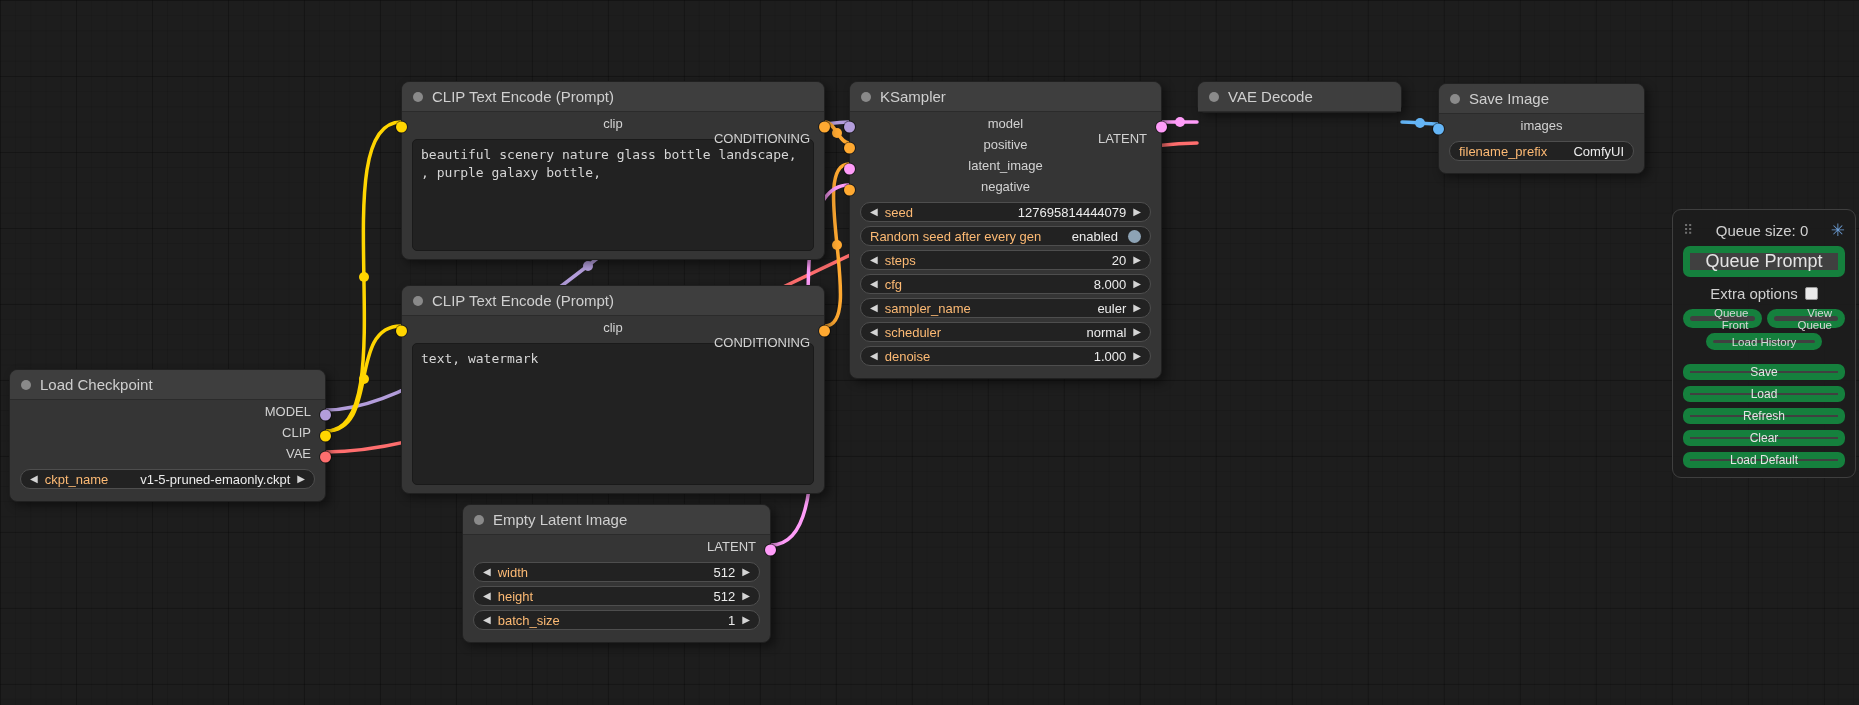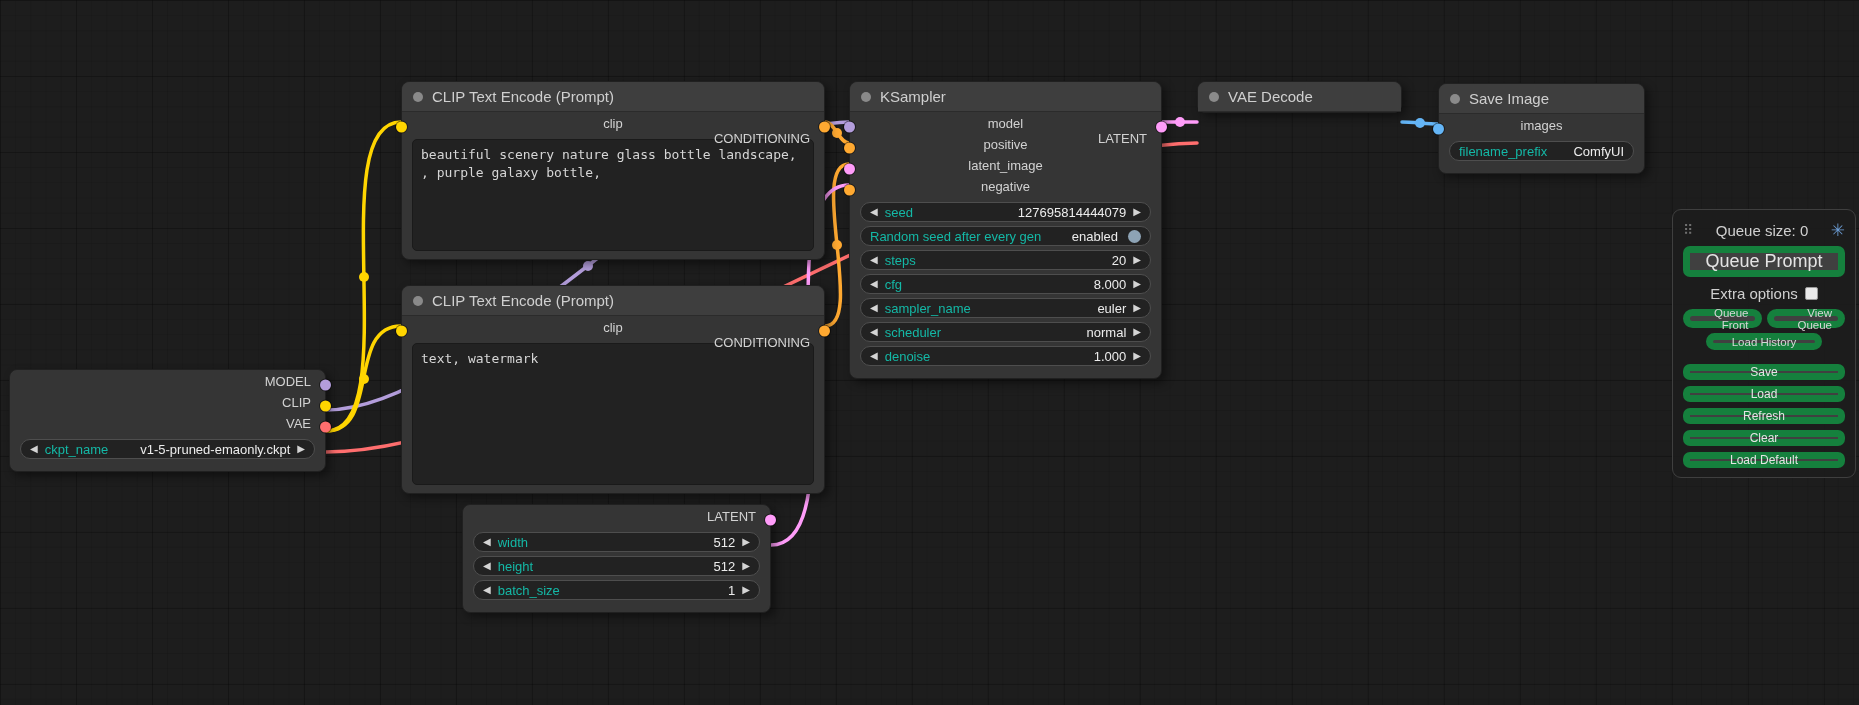--- a/index.html
+++ b/index.html
@@ -39,21 +39,21 @@
     top:50%; transform:translateY(-50%); box-shadow:0 0 0 1px rgba(0,0,0,0.45);
   }
   .port.in { left:-6px; } .port.out { right:-6px; }
 
   .widget {
     height:20px; margin:2px 10px 4px; background:#222;
     border:1px solid #4e4e4e; border-radius:10px;
     display:flex; align-items:center; padding:0 9px; gap:7px; font-size:13px;
     white-space:nowrap; overflow:hidden;
   }
-  .w-label { color:#14b8a6; }
+  .w-label { color:#fdba74; }
   .w-value { margin-left:auto; color:#ececec; }
   .arrow { color:#d4d4d4; font-size:10px; line-height:1; }
   .toggle-dot { width:13px; height:13px; border-radius:50%; background:#8da3b5; margin-left:3px; flex:0 0 auto; }
 
   .prompt-text {
     display:block; margin:2px 10px 0; width:calc(100% - 20px);
     background:#222; border:1px solid #1a1a1a; border-radius:5px;
     color:#d6d6d6; font-family:"DejaVu Sans Mono", monospace; font-size:13px;
     padding:6px 8px; resize:none; outline:none; line-height:1.35;
   }
@@ -102,20 +102,24 @@
     <circle cx="364" cy="379" r="5" fill="#FFD500"></circle>
     <circle cx="762" cy="298" r="5" fill="#FF6E6E"></circle>
     <circle cx="837" cy="133" r="5" fill="#FFA931"></circle>
     <circle cx="837" cy="245" r="5" fill="#FFA931"></circle>
     <circle cx="810" cy="365" r="5" fill="#FF9CF9"></circle>
     <circle cx="1180" cy="122" r="5" fill="#FF9CF9"></circle>
     <circle cx="1420" cy="123" r="5" fill="#64B5F6"></circle>
   </svg>
 
   <div class="node" style="left:9px; top:369px; width:317px;">
+    <div class="node-title">
+      <span class="title-dot"></span>
+      <span class="node-title-text">Load Checkpoint</span>
+    </div>
     <div class="node-body">
       <div class="slot-row">
         <span class="out-label">MODEL</span>
         <span class="port out" style="background: rgb(179, 157, 219);"></span>
       </div>
       <div class="slot-row">
         <span class="out-label">CLIP</span>
         <span class="port out" style="background: rgb(255, 213, 0);"></span>
       </div>
       <div class="slot-row">
@@ -157,20 +161,24 @@
         <span class="port in" style="background: rgb(255, 213, 0);"></span>
         <span class="in-label">clip</span>
         <span class="out-label">CONDITIONING</span>
         <span class="port out" style="background: rgb(255, 169, 49);"></span>
       </div>
       <textarea class="prompt-text" style="height: 142px;">text, watermark</textarea>
     </div>
   </div>
 
   <div class="node" style="left:462px; top:504px; width:309px;">
+    <div class="node-title">
+      <span class="title-dot"></span>
+      <span class="node-title-text">Empty Latent Image</span>
+    </div>
     <div class="node-body">
       <div class="slot-row">
         <span class="out-label">LATENT</span>
         <span class="port out" style="background: rgb(255, 156, 249);"></span>
       </div>
       <div class="widget">
         <span class="arrow">◀</span>
         <span class="w-label">width</span>
         <span class="w-value">512</span>
         <span class="arrow">▶</span>

